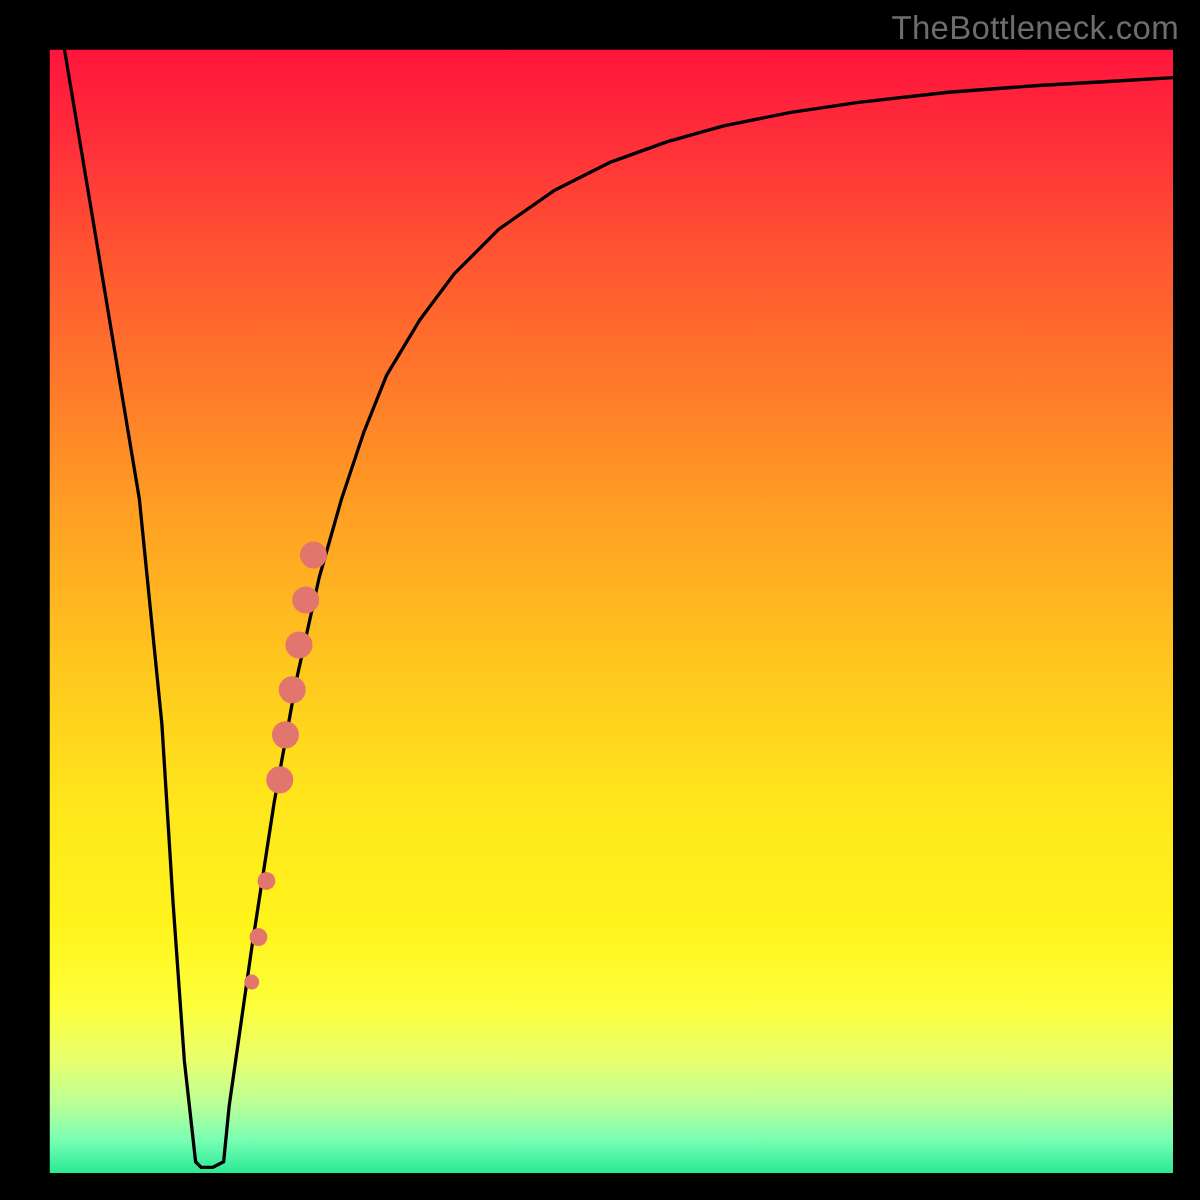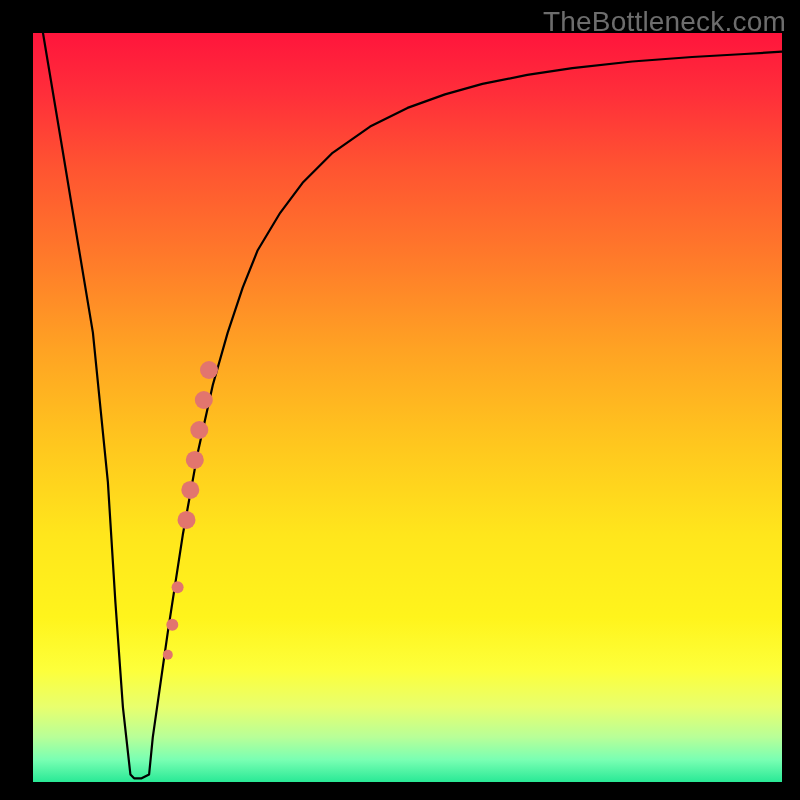--- a/index.html
+++ b/index.html
@@ -39,21 +39,21 @@
       #b8ff98 94%,
       #7affb3 97%,
       #29e996 100%
     );
   }
   .watermark {
     position: absolute;
     top: 6px;
     right: 14px;
     color: #6d6d6d;
-    font-size: 28px;
+    font-size: 22px;
     letter-spacing: 0.2px;
     font-weight: 400;
     user-select: none;
   }
   svg.overlay {
     position: absolute;
     left: 0;
     top: 0;
   }
 </style>

